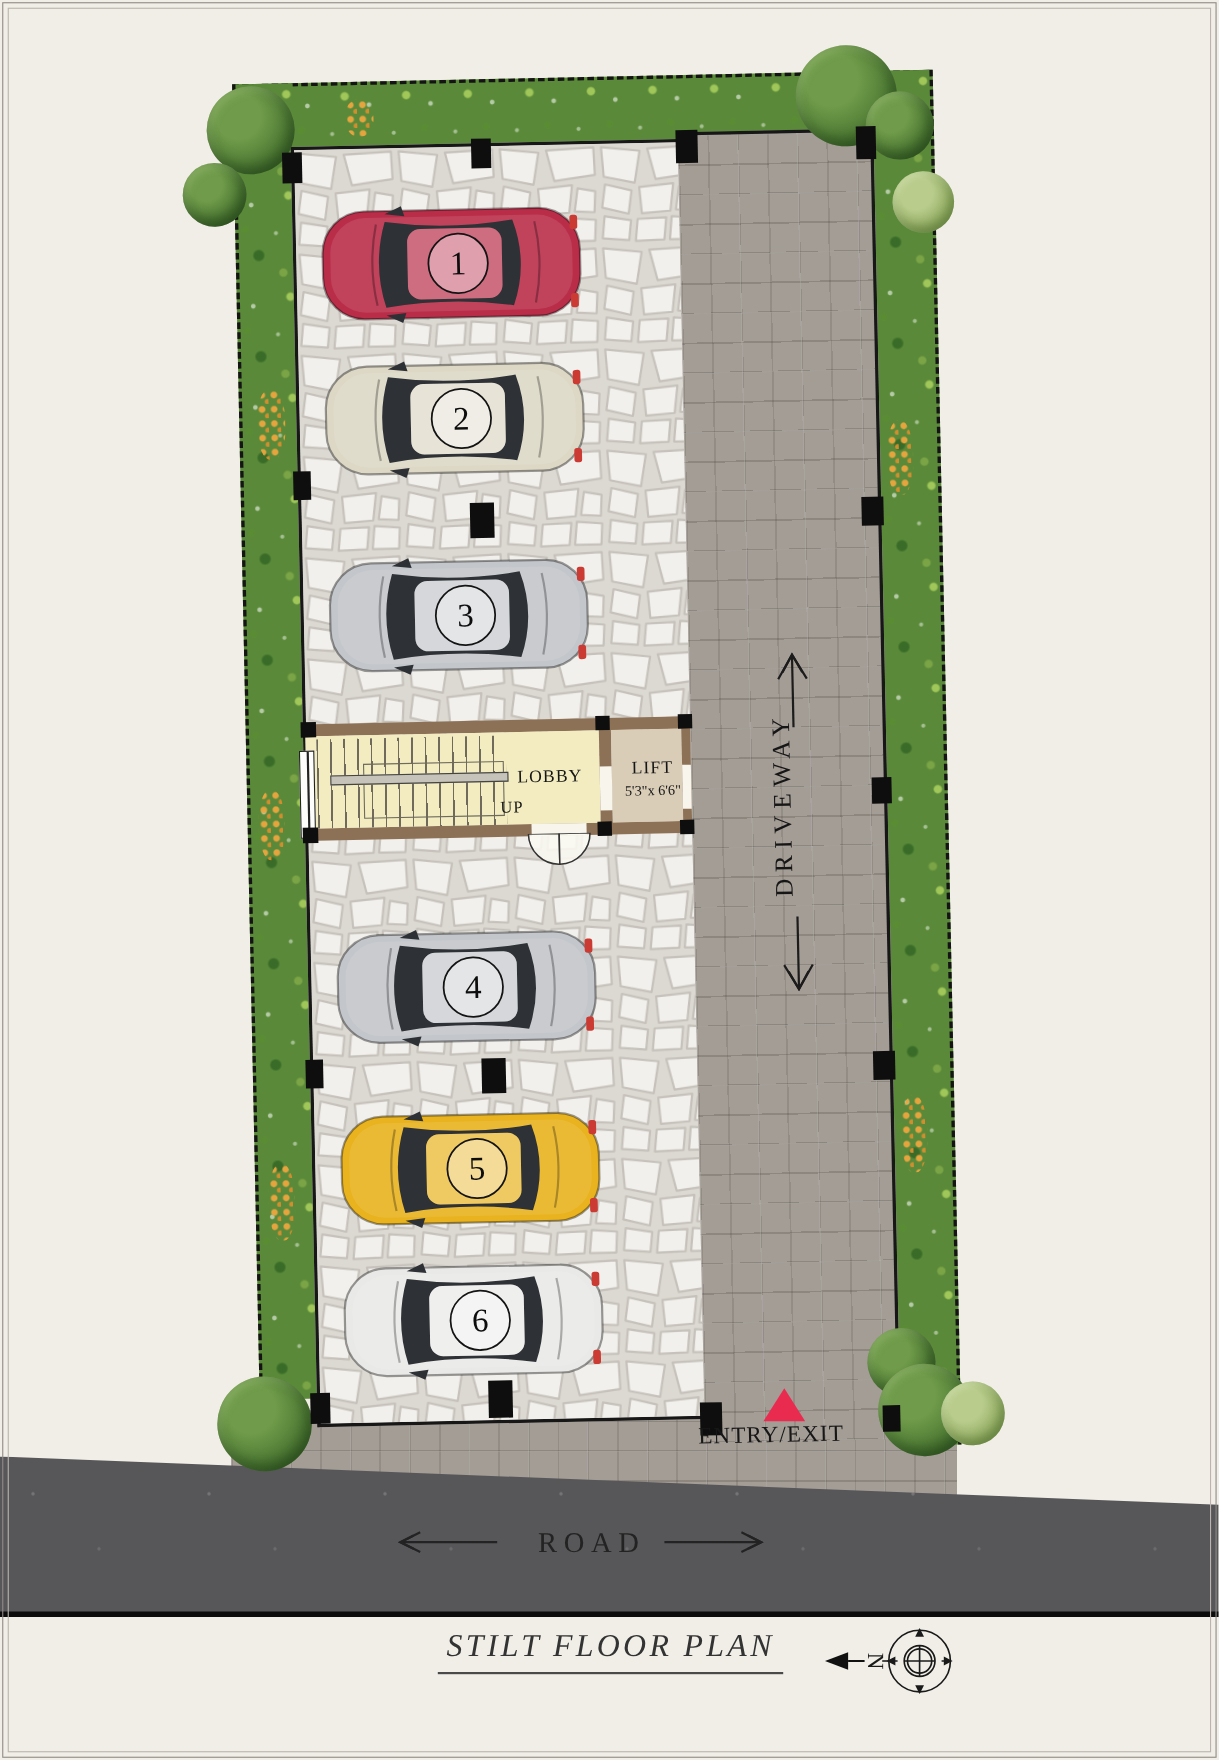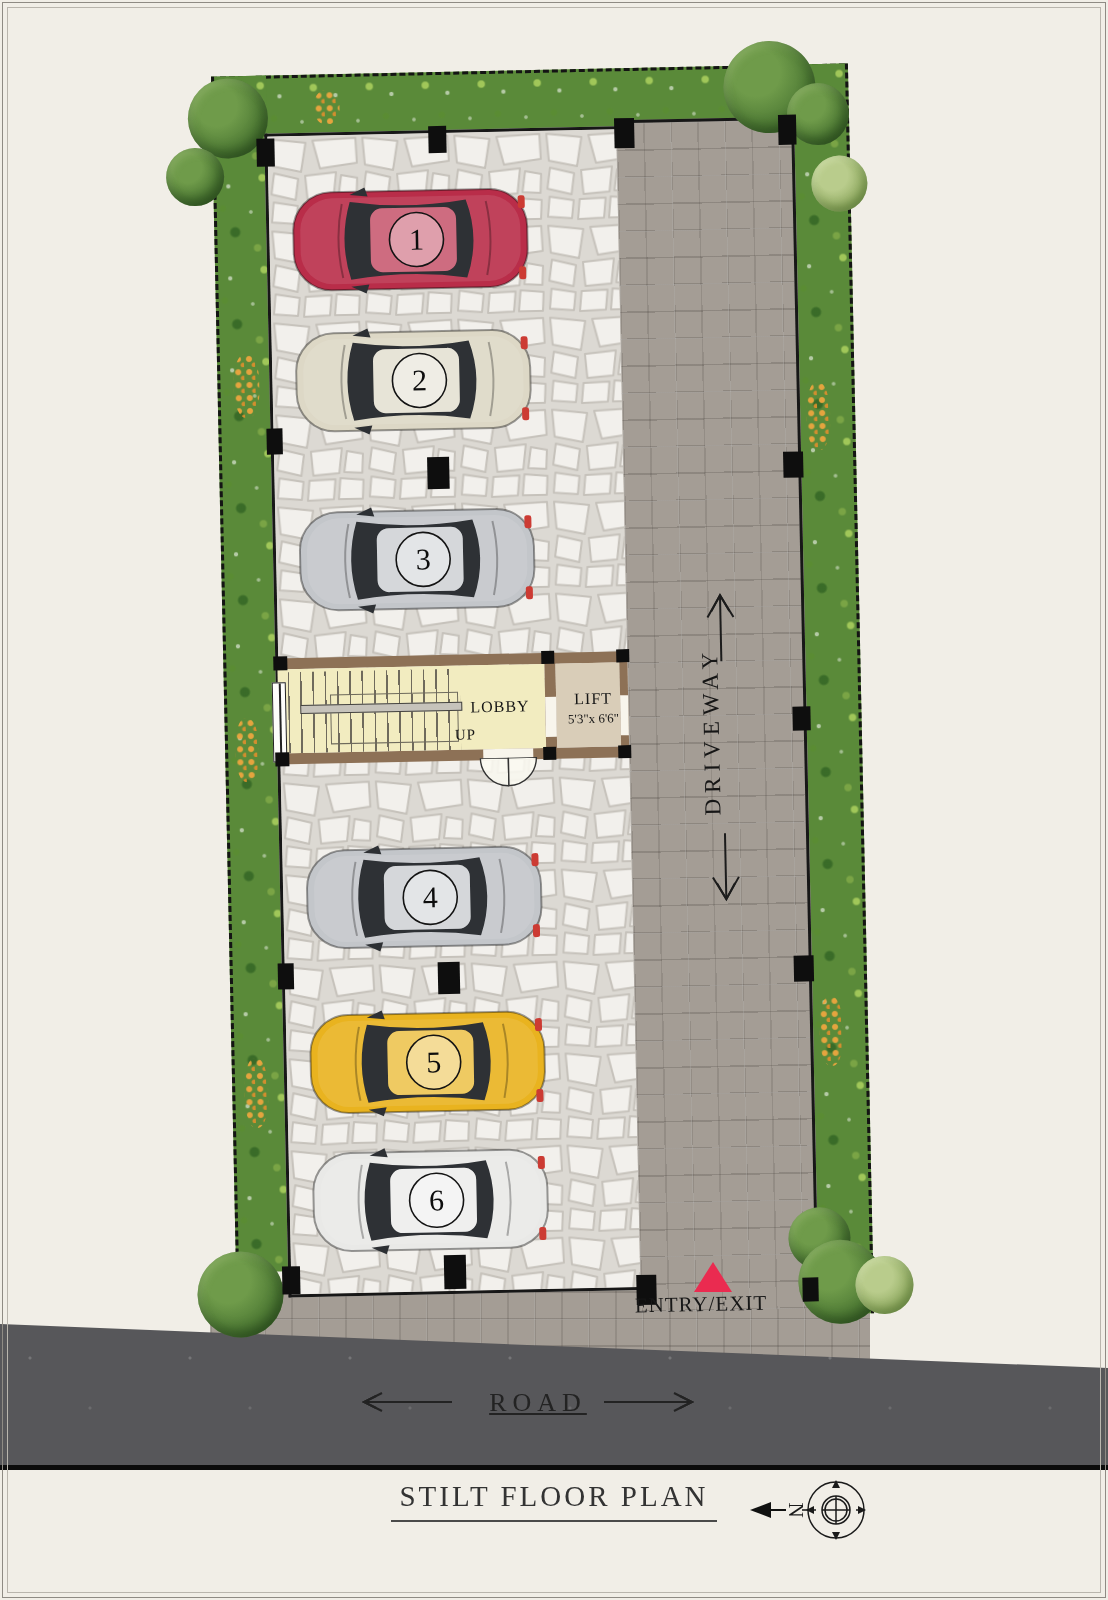--- a/index.html
+++ b/index.html
@@ -86,29 +86,29 @@
   
   .apron{left:210px;top:1282px;width:660px;height:92px;z-index:1;}
   .road{
     left:0;top:1318px;width:1108px;height:152px;background:#57575a;z-index:2;
     clip-path:polygon(0 6px, 100% 50px, 100% 100%, 0 100%);
     background-image:radial-gradient(2px 2px at 30px 40px, rgba(255,255,255,.18) 1px, transparent 2px),
                      radial-gradient(2px 2px at 90px 90px, rgba(255,255,255,.12) 1px, transparent 2px);
     background-size:160px 120px;
   }
   .road-bottom{left:0;bottom:0;width:100%;height:5px;background:#0c0c0c;}
-  .road-label{left:468px;top:70px;width:140px;text-align:center;font-size:26px;letter-spacing:6px;color:#232323;text-decoration:underline;}
+  .road-label{left:468px;top:70px;width:140px;text-align:center;font-size:26px;letter-spacing:6px;color:#232323;}
   
   .entry-triangle{
     left:694px;top:1262px;width:0;height:0;z-index:4;
     border-left:19px solid transparent;border-right:19px solid transparent;
   }
   .entry-label{left:606px;top:1292px;width:190px;text-align:center;font-size:21px;letter-spacing:1px;color:#171717;z-index:4;transform:rotate(-1.2deg);}
   
-  .title-wrap{left:382px;top:1480px;width:344px;text-align:center;z-index:4;}
+  .title-wrap{left:398px;top:1480px;width:344px;z-index:4;font-style:italic;}
   .title-wrap span{display:inline-block;font-size:29px;letter-spacing:3px;color:#333;border-bottom:2px solid #4a4a4a;padding:0 8px 7px;}
   .compass{left:744px;top:1472px;z-index:4;}
 </style>
 </head>
 <body>
 
 <svg width="0" height="0" style="position:absolute" aria-hidden="true">
   <defs>
     <pattern id="stones" width="92" height="92" patternUnits="userSpaceOnUse">
       <rect width="92" height="92" fill="#dcd9d3"></rect>

